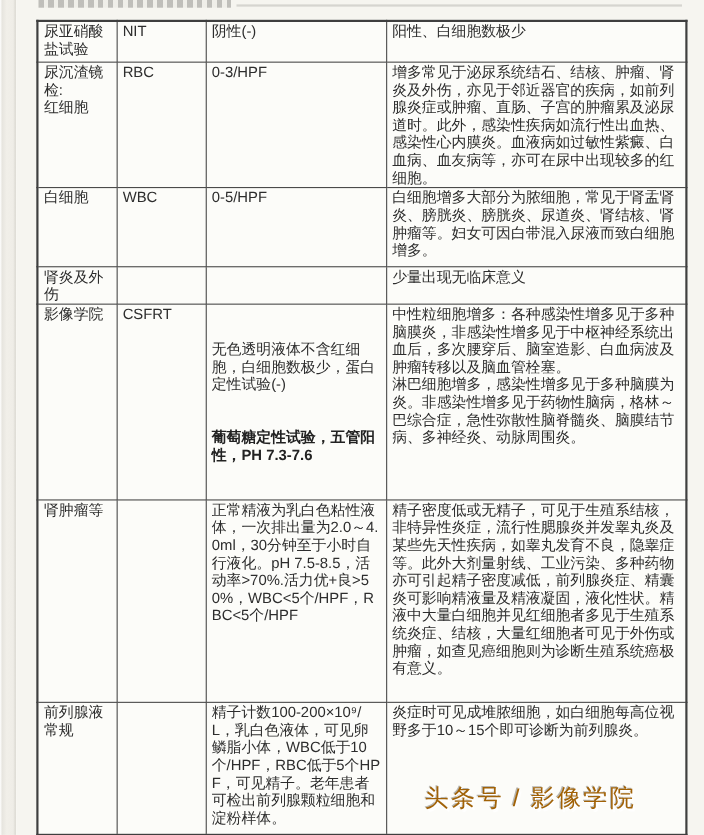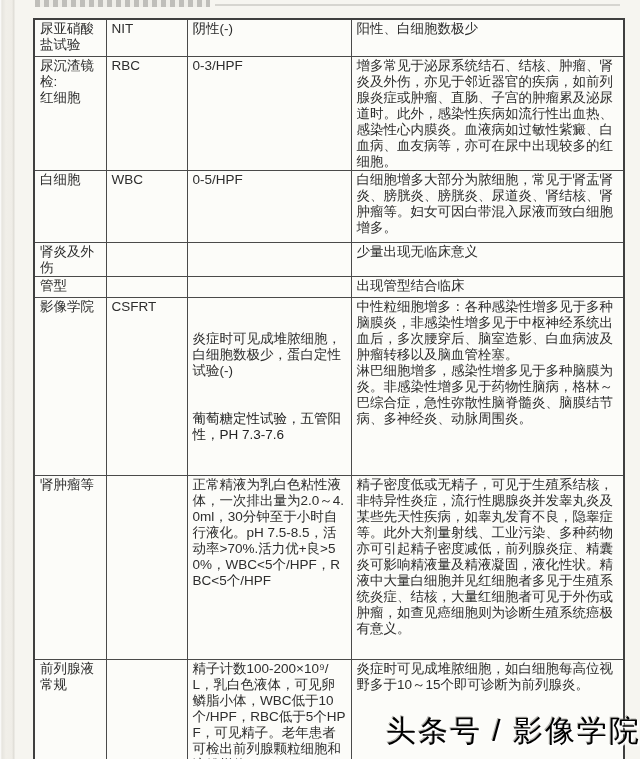--- a/index.html
+++ b/index.html
@@ -37,25 +37,25 @@
     overflow:hidden;
     white-space:pre-wrap;
     word-break:break-all;
     margin-left:16px;
   }
   
   tr.r1{height:37px} tr.r2{height:111px} tr.r3{height:72px}
   tr.r4{height:23px} tr.r5{height:21px} tr.r6{height:162px}
   tr.r7{height:184px} tr.r8{height:121px}
   col.c1{width:72px} col.c2{width:81px} col.c3{width:164px} col.c4{width:273px}
-  .bold-seg{font-weight:normal;color:#222;}
+  .bold-seg{font-weight:bold;color:#222;}
   .watermark{
     position:absolute;left:386px;top:711px;z-index:5;
-    font-size:30px;letter-spacing:2px;white-space:nowrap;
-    color:#000000;
+    font-size:22px;letter-spacing:2px;white-space:nowrap;
+    color:#a16207;
     text-shadow:1px 1px 0 #ffffff,2px 2px 1px rgba(255,255,255,0.9),-1px -1px 0 rgba(125,123,118,0.55);
   }
 </style>
 </head>
 <body>
 
 <div class="page-edge"></div>
 <div class="top-remnant"></div>
 <div class="top-faint-line"></div>
 
@@ -85,31 +85,25 @@
       <td>WBC</td>
       <td>0-5/HPF</td>
       <td>白细胞增多大部分为脓细胞，常见于肾盂肾炎、膀胱炎、膀胱炎、尿道炎、肾结核、肾肿瘤等。妇女可因白带混入尿液而致白细胞增多。</td>
     </tr>
     <tr class="r4">
       <td>肾炎及外伤</td>
       <td></td>
       <td></td>
       <td>少量出现无临床意义</td>
     </tr>
-    <tr class="r5">
-      <td>管型</td>
-      <td></td>
-      <td></td>
-      <td>出现管型结合临床</td>
-    </tr>
     <tr class="r6">
       <td>影像学院</td>
       <td>CSFRT</td>
       <td>
-        <div>炎症时可见成堆脓细胞，白细胞数极少，蛋白定性试验(-)</div>
+        <div>无色透明液体不含红细胞，白细胞数极少，蛋白定性试验(-)</div>
         <div class="bold-seg">葡萄糖定性试验，五管阳性，PH 7.3-7.6</div>
       </td>
       <td>中性粒细胞增多：各种感染性增多见于多种脑膜炎，非感染性增多见于中枢神经系统出血后，多次腰穿后、脑室造影、白血病波及肿瘤转移以及脑血管栓塞。
 淋巴细胞增多，感染性增多见于多种脑膜为炎。非感染性增多见于药物性脑病，格林～巴综合症，急性弥散性脑脊髓炎、脑膜结节病、多神经炎、动脉周围炎。</td>
     </tr>
     <tr class="r7">
       <td>肾肿瘤等</td>
       <td></td>
       <td>正常精液为乳白色粘性液体，一次排出量为2.0～4.0ml，30分钟至于小时自行液化。pH 7.5-8.5，活动率&gt;70%.活力优+良&gt;50%，WBC&lt;5个/HPF，RBC&lt;5个/HPF</td>
       <td>精子密度低或无精子，可见于生殖系结核，非特异性炎症，流行性腮腺炎并发睾丸炎及某些先天性疾病，如睾丸发育不良，隐睾症等。此外大剂量射线、工业污染、多种药物亦可引起精子密度减低，前列腺炎症、精囊炎可影响精液量及精液凝固，液化性状。精液中大量白细胞并见红细胞者多见于生殖系统炎症、结核，大量红细胞者可见于外伤或肿瘤，如查见癌细胞则为诊断生殖系统癌极有意义。</td>

